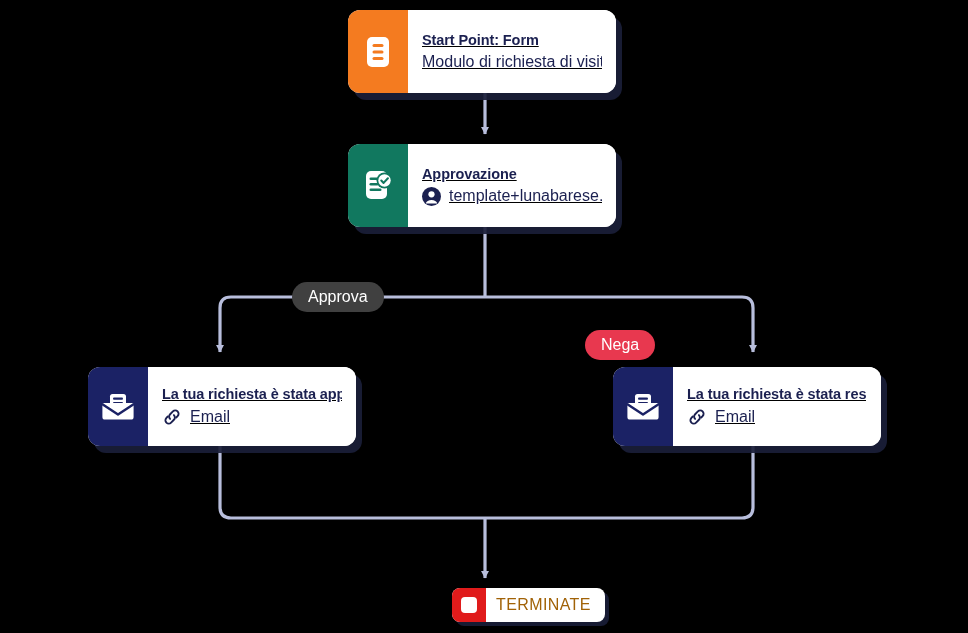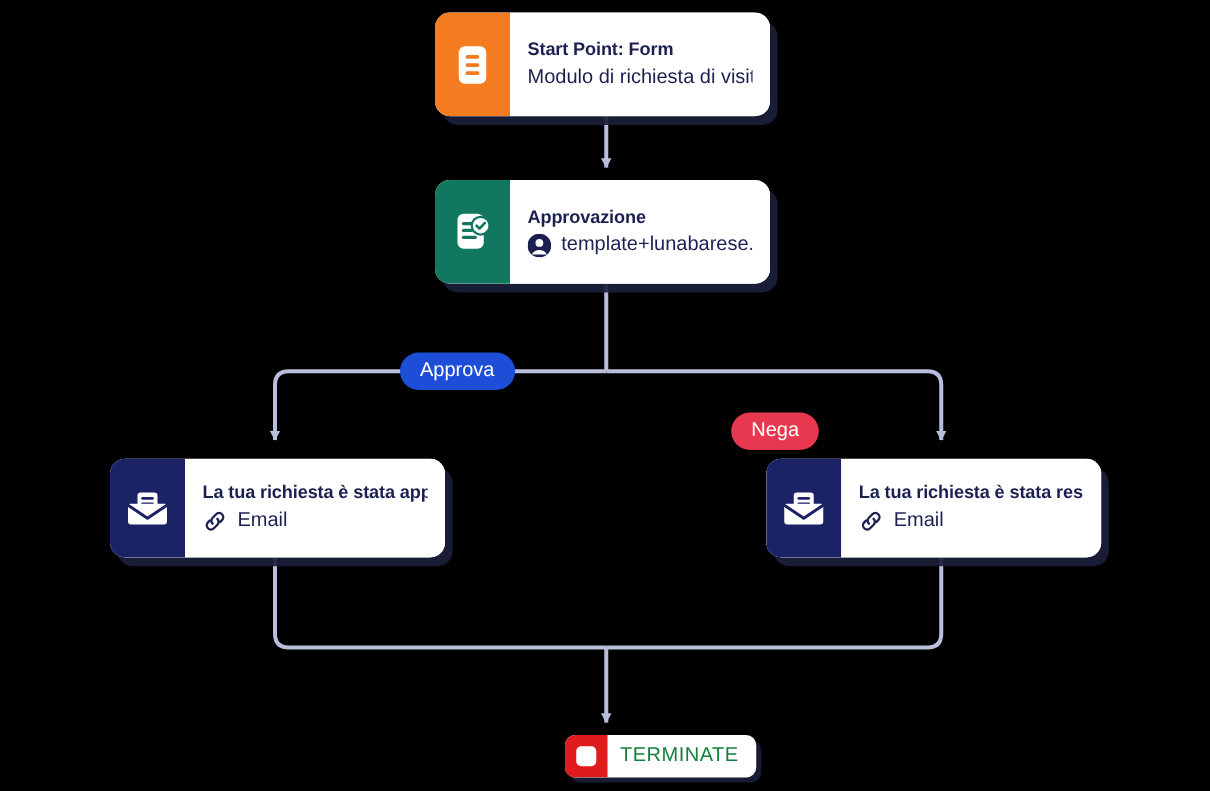--- a/index.html
+++ b/index.html
@@ -45,20 +45,21 @@
   }
   .node-body {
     flex: 1 1 auto;
     padding: 9px 14px 9px 14px;
     display: flex;
     flex-direction: column;
     justify-content: center;
     gap: 5px;
     min-width: 0;
     background: #ffffff;
+    text-decoration: underline;
   }
   .node-title {
     font-size: 14.5px;
     font-weight: 700;
     color: #1b2050;
     letter-spacing: -0.1px;
     white-space: nowrap;
     overflow: hidden;
   }
   .node-sub {
@@ -94,21 +95,21 @@
     display: flex;
     align-items: center;
     justify-content: center;
     padding: 0 16px;
     color: #ffffff;
     font-size: 16px;
     font-weight: 400;
     z-index: 6;
     white-space: nowrap;
   }
-  #label-approve { left: 320px; top: 282px; background: #1d4ed8; text-align: center; }
+  #label-approve { left: 292px; top: 282px; background: #404040; text-align: center; }
   #label-deny    { left: 585px; top: 282px; background: #e8384f; margin-top: 48px; }
 
   
   #node-terminate {
     position: absolute;
     left: 452px; top: 588px;
     height: 34px;
     display: flex;
     align-items: stretch;
     background: #ffffff;
@@ -129,21 +130,21 @@
     width: 16px; height: 16px;
     background: #ffffff;
     border-radius: 4px;
   }
   #node-terminate .term-label {
     display: flex;
     align-items: center;
     padding: 0 14px 0 10px;
     font-size: 16px;
     font-weight: 400;
-    color: #15803d;
+    color: #a16207;
     letter-spacing: 0.4px;
     white-space: nowrap;
   }
   .icon-svg { display: block; }
 </style>
 </head>
 <body>
 
 <div id="canvas">
 

